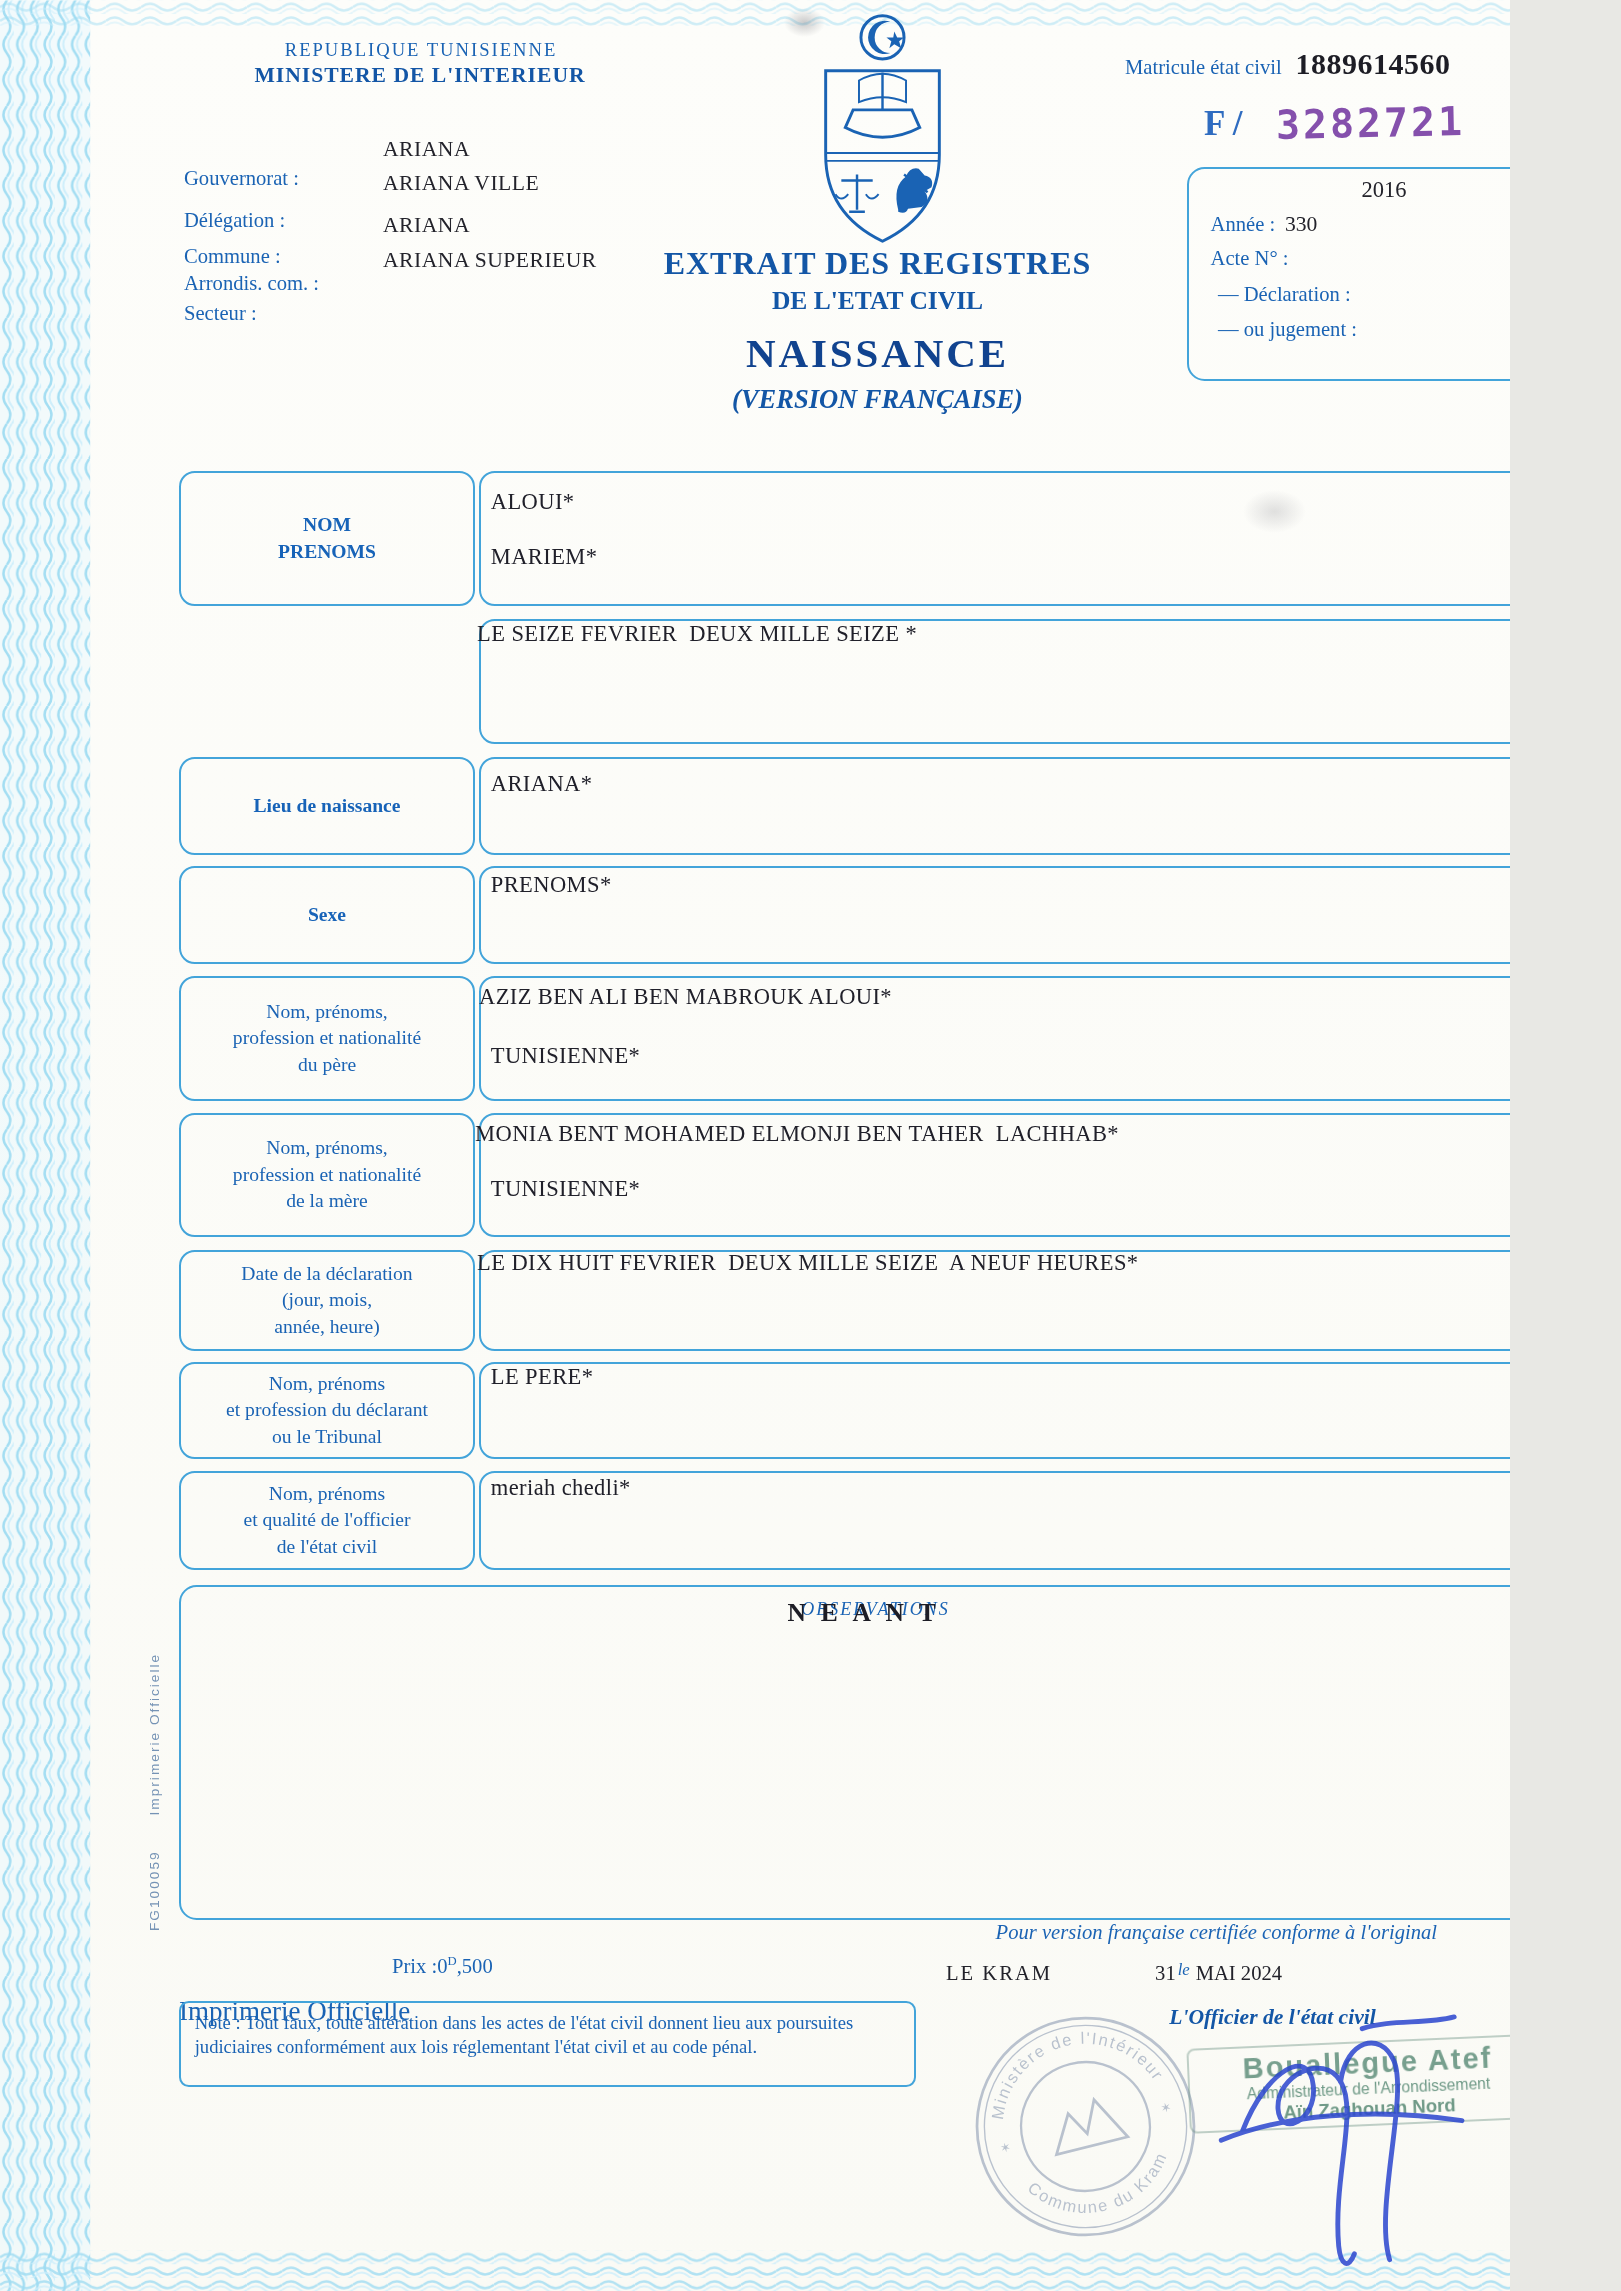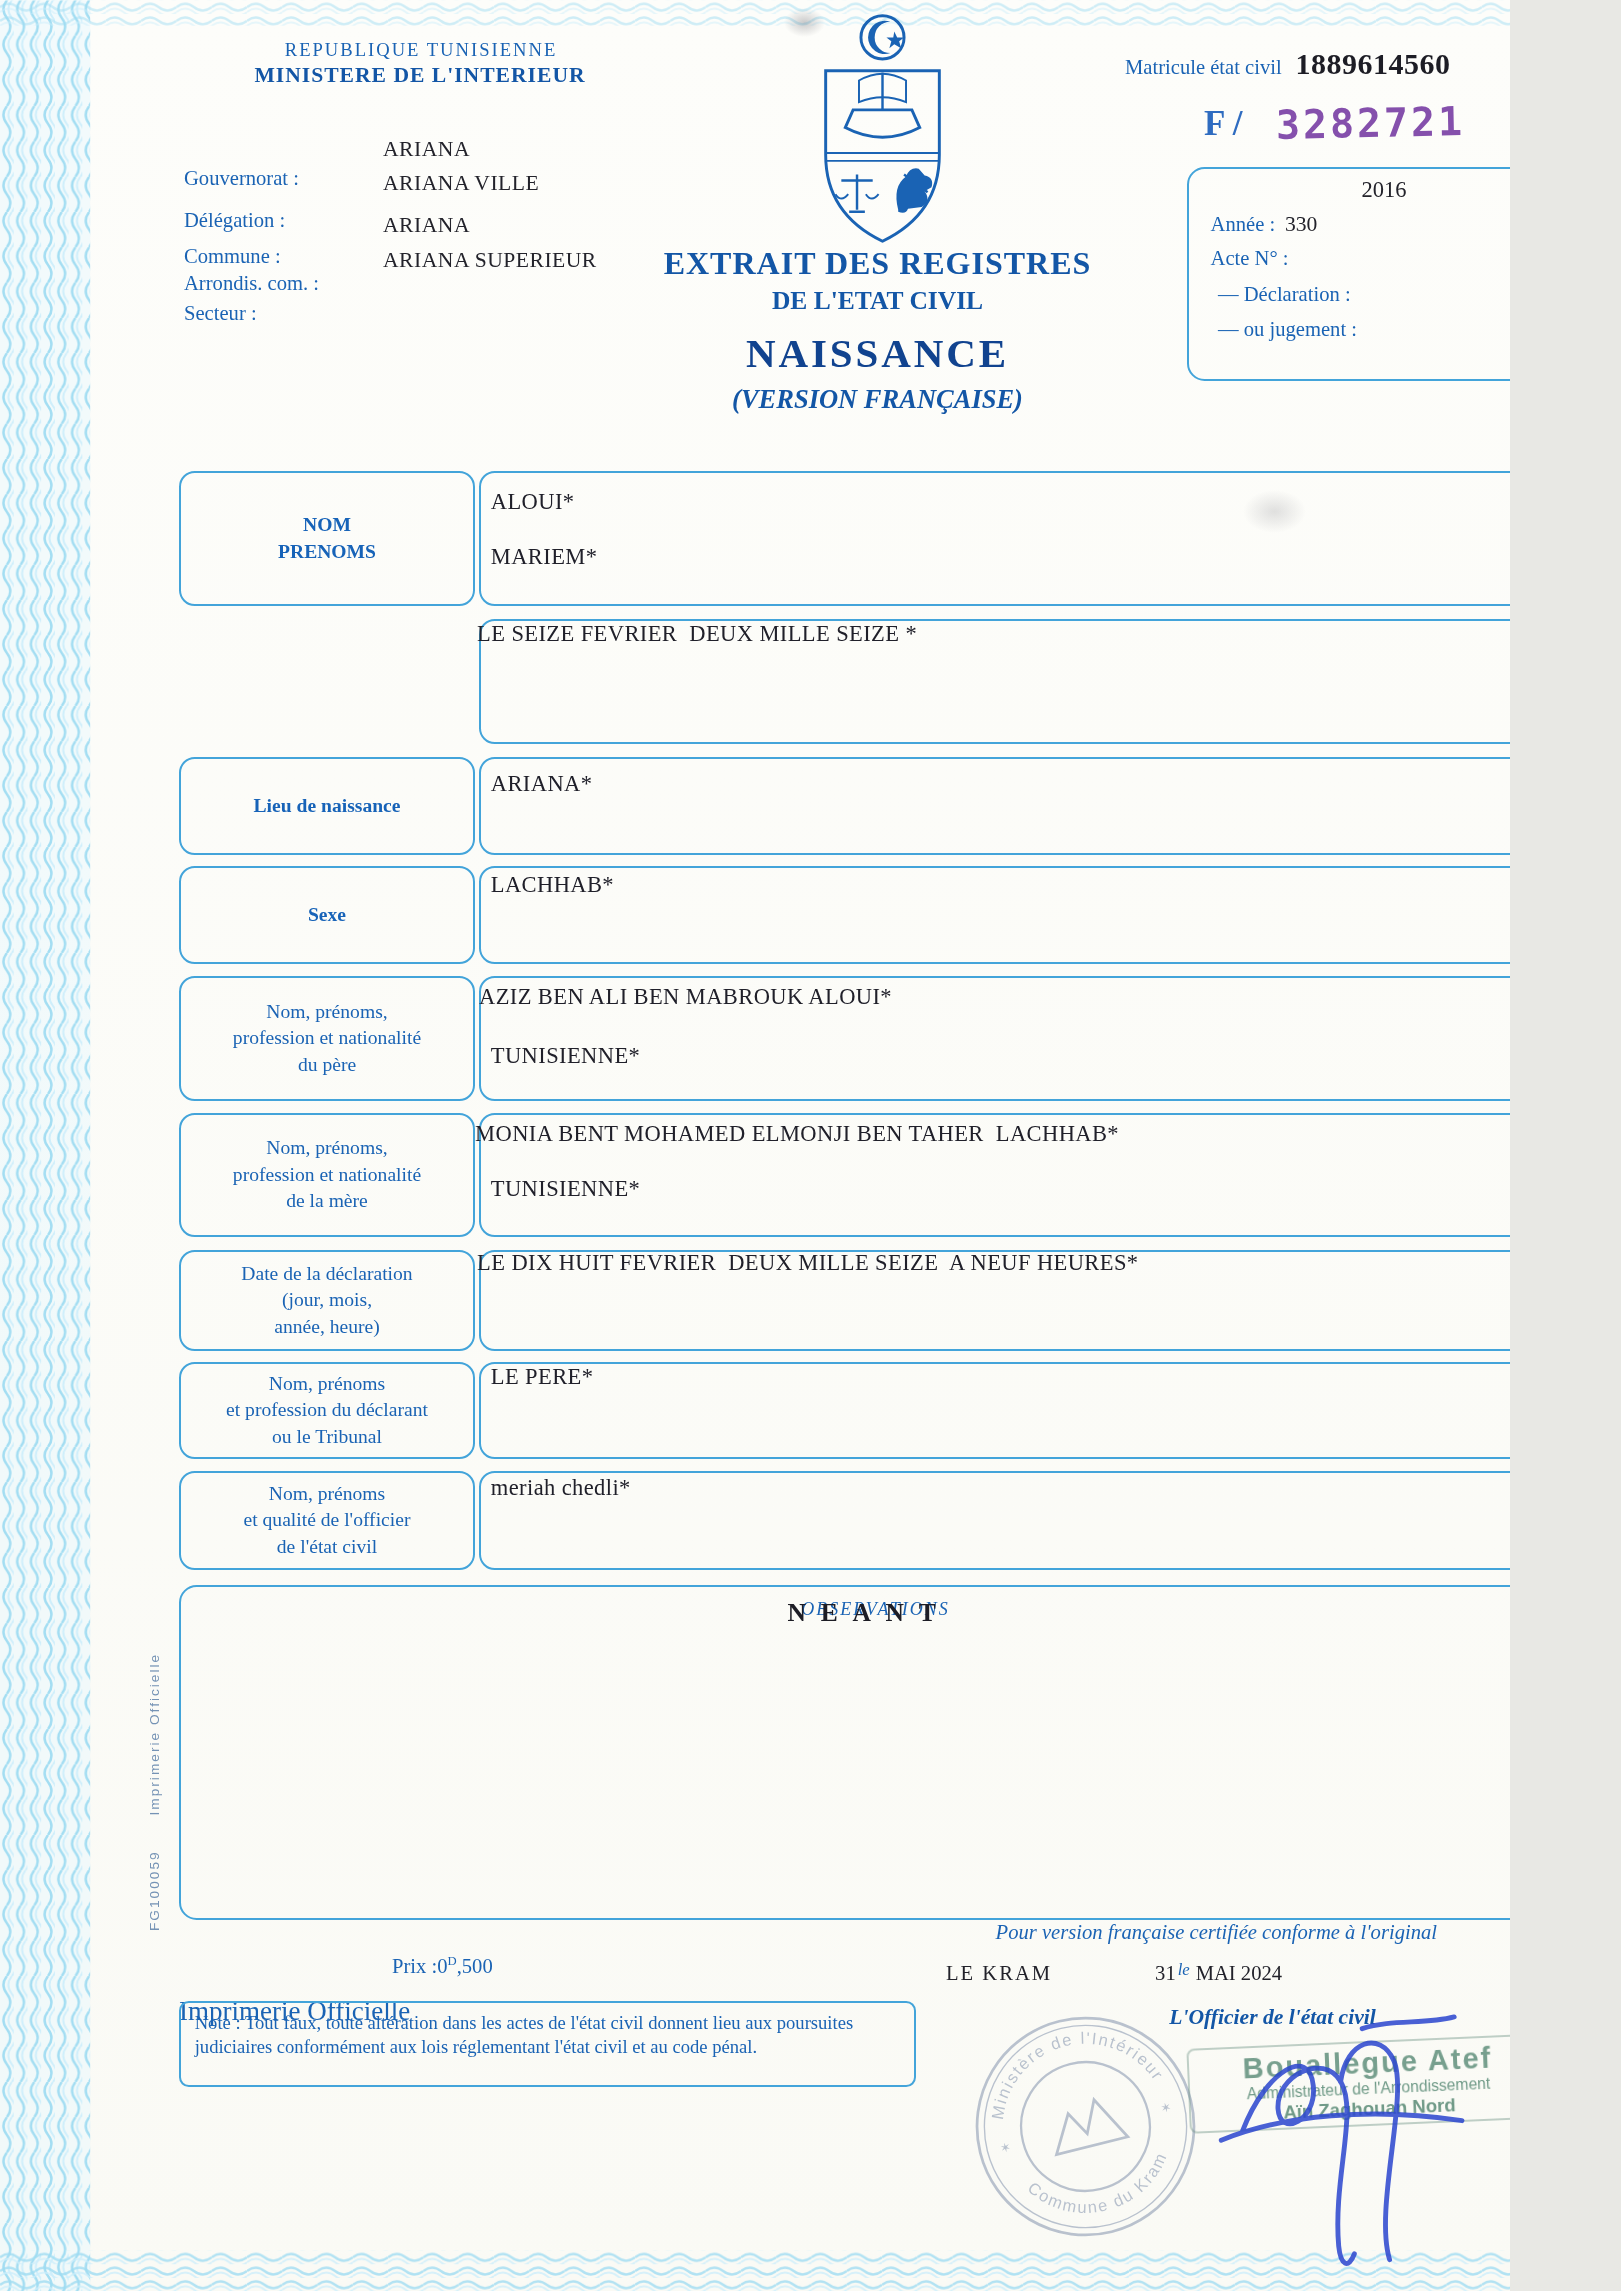--- a/index.html
+++ b/index.html
@@ -185,21 +185,21 @@
     <div class="vbox">
       <span class="val">ARIANA*</span>
     </div>
   </section>
 
   <section class="row r3">
     <div class="lbox">
       <span class="ll bd">Sexe</span>
     </div>
     <div class="vbox">
-      <span class="val">LACHHAB*</span>
+      <span class="val">PRENOMS*</span>
     </div>
   </section>
 
   <section class="row r4">
     <div class="lbox">
       <span class="ll">Nom, prénoms,</span>
       <span class="ll">profession et nationalité</span>
       <span class="ll">du père</span>
     </div>
     <div class="vbox">

